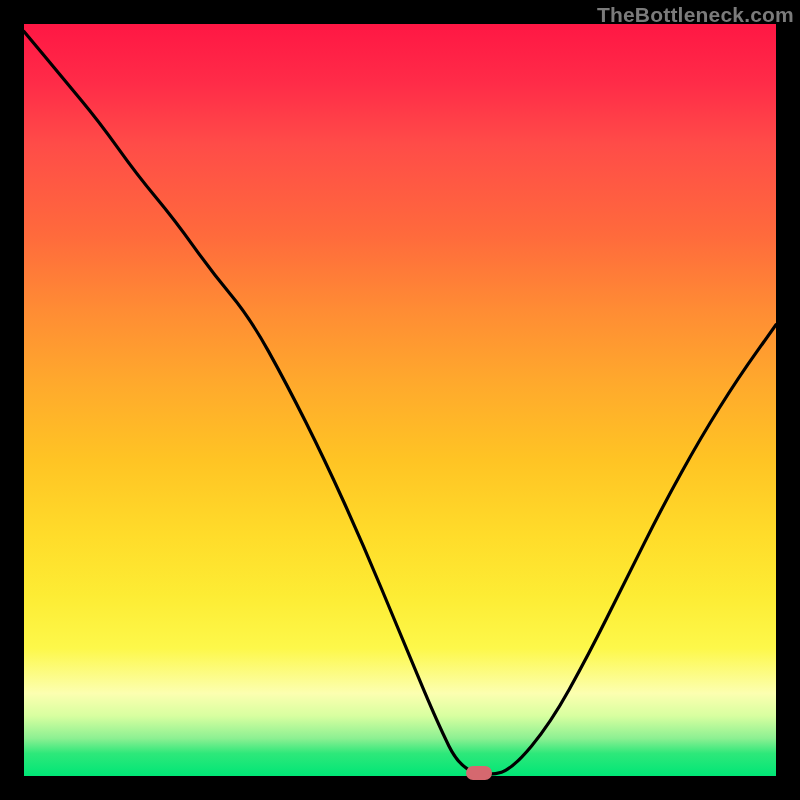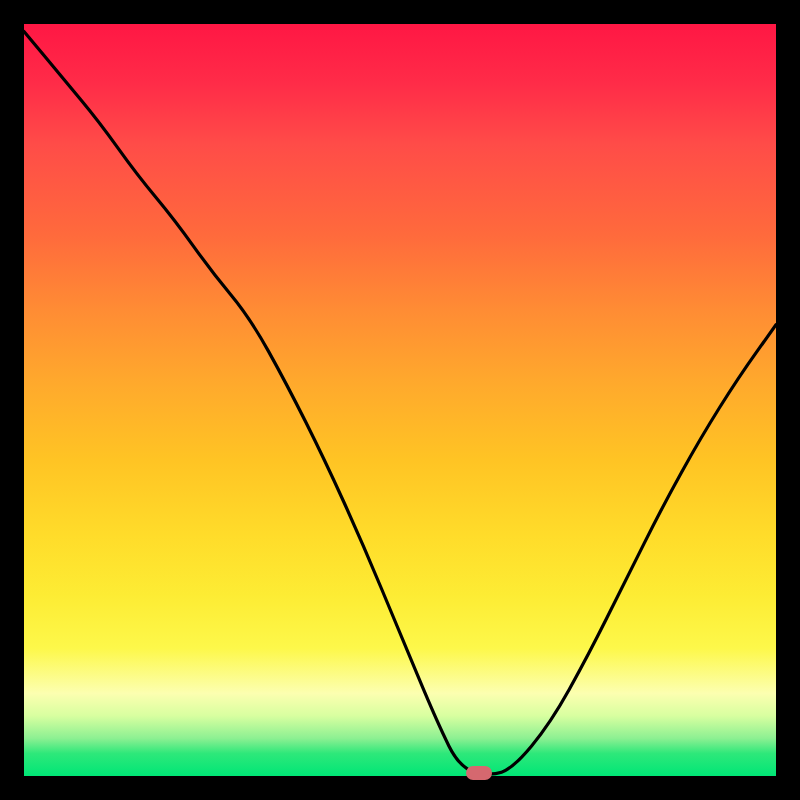--- a/index.html
+++ b/index.html
@@ -68,13 +68,14 @@
 </head>
 <body>
 
 <div class="container">
   <div class="plot-area">
     <svg class="curve-svg" viewBox="0 0 752 752" preserveAspectRatio="none">
       <path id="curve-path" d="M 0.00 7.52 Q 0.00 7.52 18.80 30.08 Q 37.60 52.64 56.40 75.20 Q 75.20 97.76 94.00 124.08 Q 112.80 150.40 131.60 172.96 Q 150.40 195.52 169.20 221.84 Q 188.00 248.16 206.80 270.72 Q 225.60 293.28 244.40 327.12 Q 263.20 360.96 282.00 398.56 Q 300.80 436.16 319.60 477.52 Q 338.40 518.88 357.20 564.00 Q 376.00 609.12 394.80 654.24 Q 413.60 699.36 424.88 721.92 Q 436.16 744.48 451.20 748.24 Q 466.24 752.00 477.52 748.24 Q 488.80 744.48 507.60 721.92 Q 526.40 699.36 545.20 665.52 Q 564.00 631.68 582.80 594.08 Q 601.60 556.48 620.40 518.88 Q 639.20 481.28 658.00 447.44 Q 676.80 413.60 695.60 383.52 Q 714.40 353.44 733.20 327.12 T 752.00 300.80" fill="none" stroke="#000000" stroke-width="3.2" stroke-linejoin="round" stroke-linecap="round"></path>
     </svg>
     <div id="marker" class="marker" style="left: 454.96px; top: 749px; background: rgb(213, 104, 111);"></div>
   </div>
+  <div class="watermark">TheBottleneck.com</div>
 </div>
 
 </body></html>

